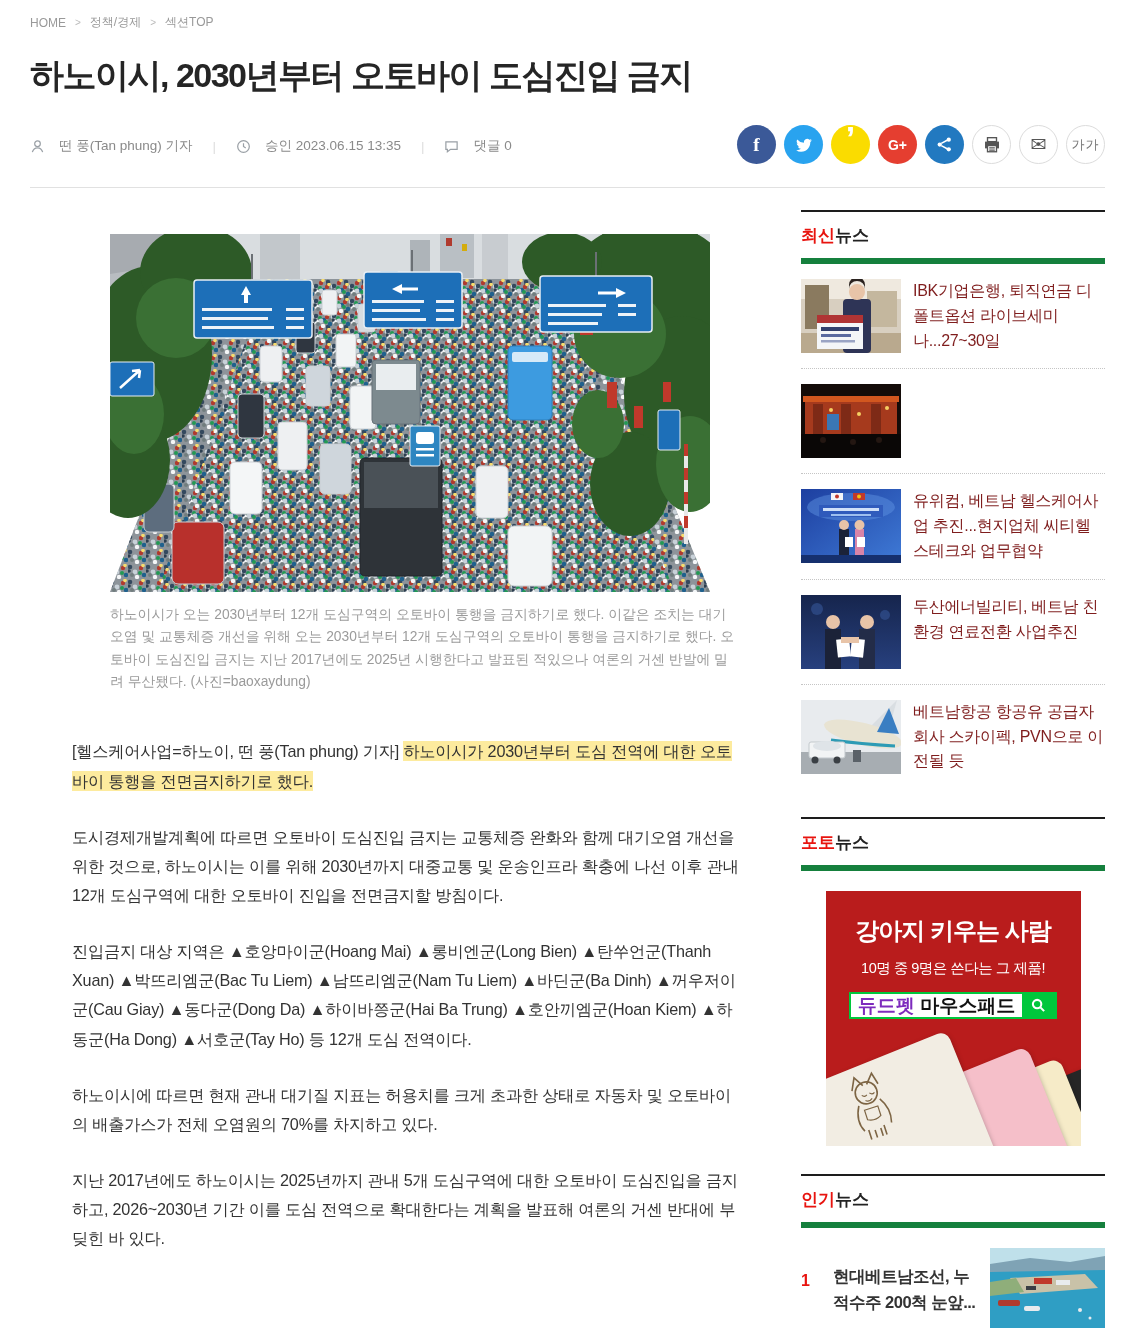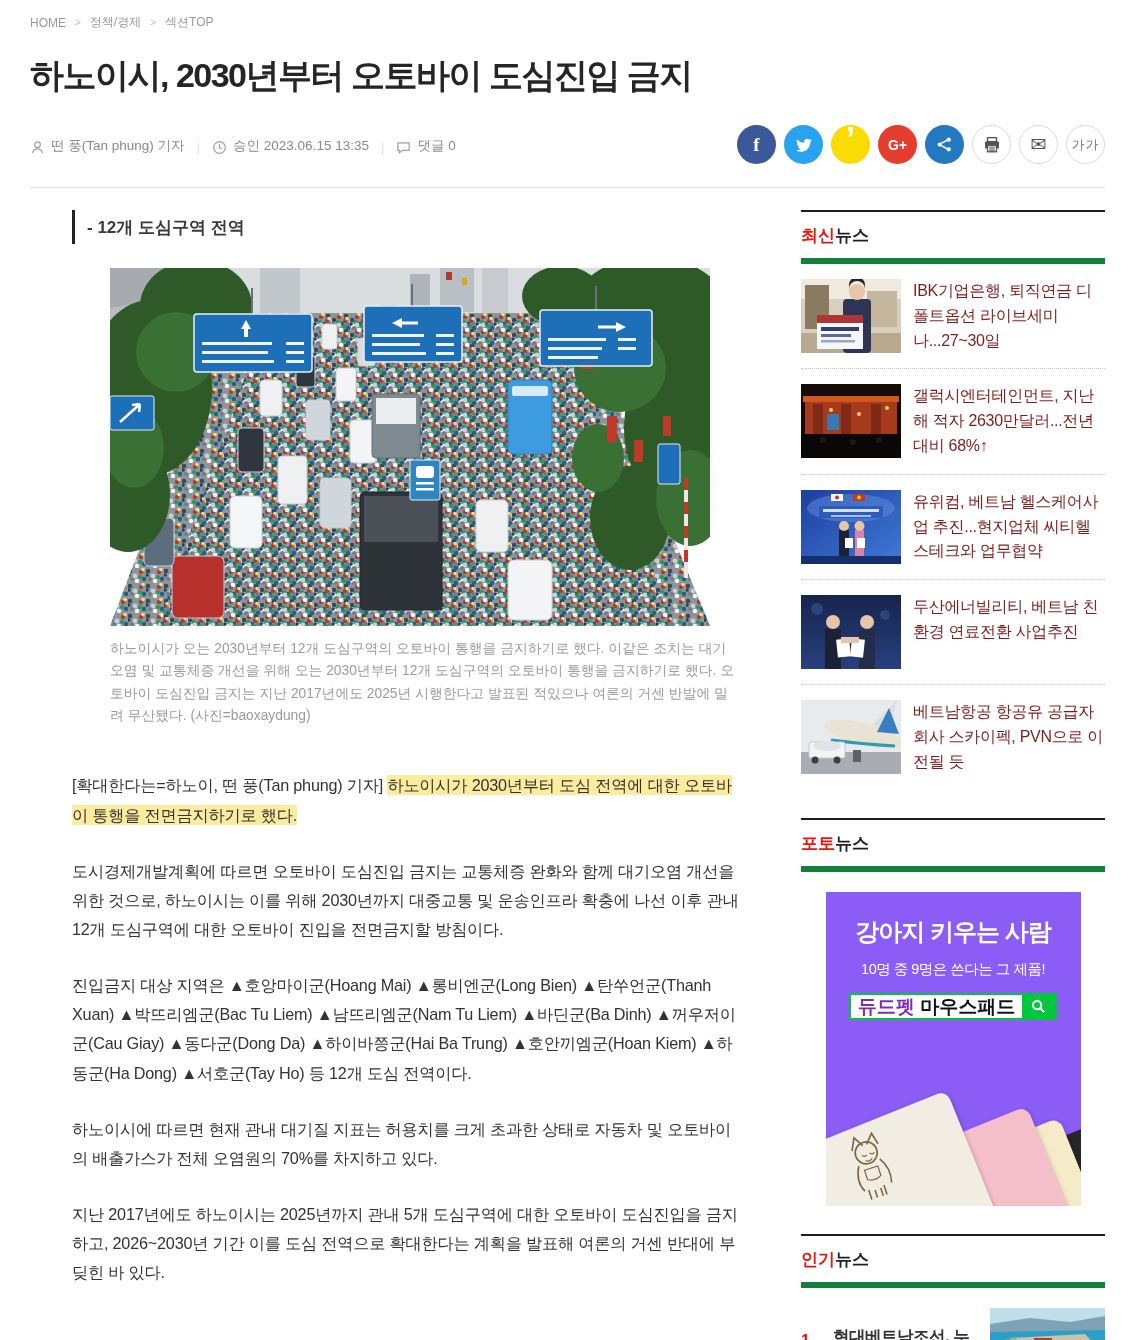--- a/index.html
+++ b/index.html
@@ -6,21 +6,21 @@
   html,body { width:1144px; height:1340px; overflow:hidden; background:#fff;
     font-family:"Liberation Sans","DejaVu Sans",sans-serif; color:#333; }
   .page { width:1144px; padding:0 39px 0 30px; }
 
   
   .breadcrumb { padding-top:14px; font-size:12px; color:#999; display:flex; gap:9px; align-items:center; }
   .breadcrumb .crumb { cursor:pointer; }
   .breadcrumb .sep { color:#bbb; font-size:10px; }
   h1.title { margin-top:22px; font-size:34px; font-weight:700; color:#252525; letter-spacing:-1.5px; }
   .meta-row { position:relative; margin-top:26px; height:44px; }
-  .byline { display:flex; align-items:flex-end; gap:6px; font-size:13.5px; color:#8a8a8a; padding-top:12px; }
+  .byline { display:flex; align-items:center; gap:14px; font-size:13.5px; color:#8a8a8a; padding-top:12px; }
   .byline .sepline { color:#ddd; margin:0 6px; }
   .byline svg { vertical-align:-3px; }
   .share-bar { position:absolute; right:0; top:0; display:flex; gap:8px; }
   .sbtn { width:39px; height:39px; border-radius:50%; display:flex; align-items:center; justify-content:center;
           cursor:pointer; border:none; color:#fff; font-weight:bold; font-size:16px; }
   .sbtn.outline { background:#fff; border:1px solid #dcdcdc; color:#555; }
   .sbtn .glyph { line-height:1; }
   .hr-top { border:none; border-top:1px solid #e1e1e1; margin-top:18px; }
 
   
@@ -42,21 +42,21 @@
 
   
   .side-section { border-top:2px solid #1d1d1d; margin-bottom:28px; }
   .side-head { padding:12px 0 11px; font-size:17px; font-weight:700; border-bottom:6px solid #15803d; color:#222; }
   .side-head .accent { color:#e8140f; }
   .latest-item { display:flex; gap:12px; padding:15px 0; border-bottom:1px dotted #c5c5c5; cursor:pointer; }
   .latest-item:last-child { border-bottom:none; }
   .latest-thumb { width:100px; height:74px; flex:0 0 100px; overflow:hidden; background:#ddd; }
   .latest-title { font-size:16px; line-height:1.55; color:#7f1d1d; letter-spacing:-0.3px; }
 
-  .ad-card { margin:20px auto 6px; width:255px; height:314px; background:#8b5cf6; position:relative; overflow:hidden; cursor:pointer; }
+  .ad-card { margin:20px auto 6px; width:255px; height:255px; background:#b91c1c; position:relative; overflow:hidden; cursor:pointer; }
   .ad-headline { text-align:center; color:#fff; font-weight:700; font-size:24px; letter-spacing:-1px; padding-top:24px; }
   .ad-subline { text-align:center; color:#fff; font-weight:400; font-size:14.5px; margin-top:12px; letter-spacing:-0.5px; }
   .ad-search { margin:14px auto 0; width:208px; height:27px; background:#fff; border:2px solid #00c73c; display:flex; }
   .ad-search-text { flex:1; text-align:center; font-size:19px; font-weight:700; line-height:23px; color:#111; }
   .ad-search-text .brand { color:#7d2bbd; }
   .ad-search-btn { width:33px; background:#00c73c; border:none; display:flex; align-items:center; justify-content:center; cursor:pointer; }
   .ad-pads { position:absolute; left:0; right:0; bottom:0; height:128px; }
   .pad { position:absolute; border-radius:10px; box-shadow:0 2px 5px rgba(0,0,0,.25); }
   .pad1 { width:190px; height:185px; left:-28px; bottom:-98px; background:#f2ede3; transform:rotate(-22deg); z-index:5; }
   .pad2 { width:150px; height:170px; left:88px; bottom:-92px; background:#f5bfc9; transform:rotate(-22deg); z-index:4; }
@@ -143,24 +143,20 @@
         </button>
     </div>
   </div>
 
   <hr class="hr-top">
 
   <div class="main">
 
     <div class="article-col">
       <div class="article-body">
-        <div class="subtitle-wrap">
-          <div class="subtitle-bar"></div>
-          <div class="subtitle">- 12개 도심구역 전역</div>
-        </div>
 
         <figure class="photo">
           <svg width="600" height="358" viewBox="0 0 600 358">
             <defs>
               <pattern id="crowd" width="18" height="15" patternUnits="userSpaceOnUse">
                 <circle cx="2" cy="3" r="2.3" fill="#34495e"></circle>
                 <circle cx="7" cy="8" r="2.4" fill="#c8d1d8"></circle>
                 <circle cx="13" cy="4" r="2.2" fill="#b03a2e"></circle>
                 <circle cx="16" cy="11" r="2.3" fill="#1f618d"></circle>
                 <circle cx="9" cy="13" r="2.2" fill="#f4f6f7"></circle>
@@ -280,21 +276,21 @@
             <rect x="300" y="192" width="30" height="40" rx="2" fill="#2e86c1" stroke="#e8eef4"></rect>
             <rect x="306" y="198" width="18" height="12" rx="3" fill="#fff"></rect>
             <rect x="306" y="214" width="18" height="2.5" fill="#fff"></rect>
             <rect x="306" y="220" width="18" height="2.5" fill="#fff"></rect>
             <rect x="548" y="176" width="22" height="40" rx="2" fill="#1d6fb8" stroke="#e8eef4"></rect>
           </svg>
           <figcaption class="caption">하노이시가 오는 2030년부터 12개 도심구역의 오토바이 통행을 금지하기로 했다. 이같은 조치는 대기오염 및 교통체증 개선을 위해 오는 2030년부터 12개 도심구역의 오토바이 통행을 금지하기로 했다. 오토바이 도심진입 금지는 지난 2017년에도 2025년 시행한다고 발표된 적있으나 여론의 거센 반발에 밀려 무산됐다. (사진=baoxaydung)</figcaption>
         </figure>
 
         <div class="paras">
-          <p><span>[확대한다는=하노이, 떤 풍(Tan phung) 기자] </span><span class="hl">하노이시가 2030년부터 도심 전역에 대한 오토바이 통행을 전면금지하기로 했다.</span></p>
+          <p><span>[헬스케어사업=하노이, 떤 풍(Tan phung) 기자] </span><span class="hl">하노이시가 2030년부터 도심 전역에 대한 오토바이 통행을 전면금지하기로 했다.</span></p>
           <p>도시경제개발계획에 따르면 오토바이 도심진입 금지는 교통체증 완화와 함께 대기오염 개선을 위한 것으로, 하노이시는 이를 위해 2030년까지 대중교통 및 운송인프라 확충에 나선 이후 관내 12개 도심구역에 대한 오토바이 진입을 전면금지할 방침이다.</p>
           <p>진입금지 대상 지역은 ▲호앙마이군(Hoang Mai) ▲롱비엔군(Long Bien) ▲탄쑤언군(Thanh Xuan) ▲박뜨리엠군(Bac Tu Liem) ▲남뜨리엠군(Nam Tu Liem) ▲바딘군(Ba Dinh) ▲꺼우저이군(Cau Giay) ▲동다군(Dong Da) ▲하이바쯩군(Hai Ba Trung) ▲호안끼엠군(Hoan Kiem) ▲하동군(Ha Dong) ▲서호군(Tay Ho) 등 12개 도심 전역이다.</p>
           <p>하노이시에 따르면 현재 관내 대기질 지표는 허용치를 크게 초과한 상태로 자동차 및 오토바이의 배출가스가 전체 오염원의 70%를 차지하고 있다.</p>
           <p>지난 2017년에도 하노이시는 2025년까지 관내 5개 도심구역에 대한 오토바이 도심진입을 금지하고, 2026~2030년 기간 이를 도심 전역으로 확대한다는 계획을 발표해 여론의 거센 반대에 부딪힌 바 있다.</p>
 
         </div>
       </div>
     </div>
 
     <div class="sidebar">
@@ -335,21 +331,20 @@
                 <circle cx="30" cy="26" r="2" fill="#f5cf62"></circle>
                 <circle cx="58" cy="30" r="2" fill="#f5cf62"></circle>
                 <circle cx="86" cy="24" r="2" fill="#f5cf62"></circle>
                 <rect x="26" y="30" width="12" height="16" fill="#3a77b5"></rect>
                 <rect x="0" y="50" width="100" height="24" fill="#0a0706"></rect>
                 <circle cx="22" cy="56" r="3" fill="#241712"></circle>
                 <circle cx="52" cy="58" r="3" fill="#241712"></circle>
                 <circle cx="78" cy="56" r="3" fill="#241712"></circle>
               </svg>
           </div>
-          <div class="latest-title">갤럭시엔터테인먼트, 지난해 적자 2630만달러...전년대비 68%↑</div>
         </div>
 
         <div class="latest-item">
           <div class="latest-thumb">
             <svg width="100" height="74" viewBox="0 0 100 74">
                 <defs>
                   <linearGradient id="bluestage" x1="0" y1="0" x2="1" y2="1">
                     <stop offset="0" stop-color="#1d3fa0"></stop>
                     <stop offset="1" stop-color="#3f7ad6"></stop>
                   </linearGradient>

